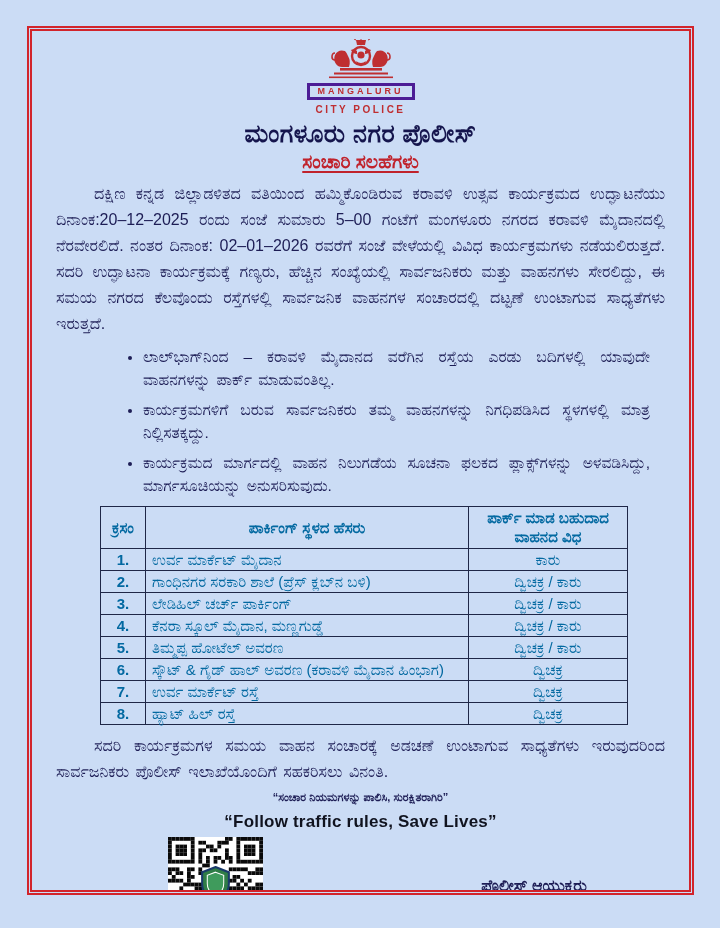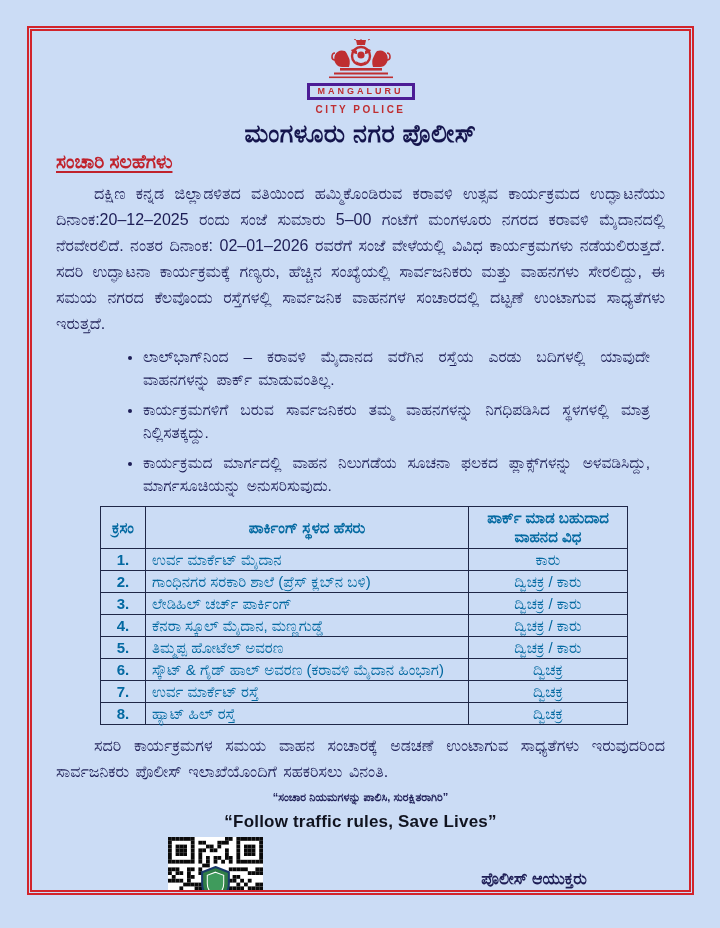--- a/index.html
+++ b/index.html
@@ -23,21 +23,21 @@
     padding:1px 8px;margin-top:1px;
   }
   .emblem-sub{
     color:#bf2e31;font-size:10px;font-weight:bold;letter-spacing:2.5px;margin-top:2px;
   }
   .doc-title{
     margin:3px 0 0;text-align:center;color:#15154d;
     font-size:25px;font-weight:bold;letter-spacing:.5px;line-height:1.15;
   }
   .doc-subtitle{
-    margin:3px 0 0;text-align:left;color:#c0222c;
+    margin:3px 0 0;text-align:center;color:#c0222c;
     font-size:19px;font-weight:bold;
     text-decoration:underline;text-decoration-thickness:2px;text-underline-offset:3px;
     line-height:1.15;
   }
   
   .para{
     margin:8px 0 0;color:#1d1d55;font-size:16px;line-height:26px;
     text-align:justify;text-indent:38px;word-spacing:2px;
   }
   ul.bullets{margin:8px 15px 0;padding:0 0 0 72px;color:#1d1d55;}
@@ -68,21 +68,21 @@
   .quote-en{
     margin:8px 0 0;text-align:center;color:#10131f;
     font-size:17px;font-weight:bold;line-height:1.2;
     letter-spacing:.2px;
   }
   .footer-row{position:relative;height:97px;margin-top:5px;}
   .qr-wrap{position:absolute;left:112px;top:0;width:95px;height:95px;background:#ffffff;}
   .qr-wrap svg{display:block;}
   .qr-shield{position:absolute;left:32px;top:29px;width:31px;height:37px;}
   .signature{
-    position:absolute;left:318px;top:28px;width:320px;
+    position:absolute;left:318px;top:35px;width:320px;
     text-align:center;color:#1d1d55;font-size:16px;font-weight:600;line-height:28px;
   }
 </style>
 </head>
 <body>
 
 <div class="frame">
 
   <div class="emblem">
     <svg width="104" height="42" viewBox="0 0 104 42">

